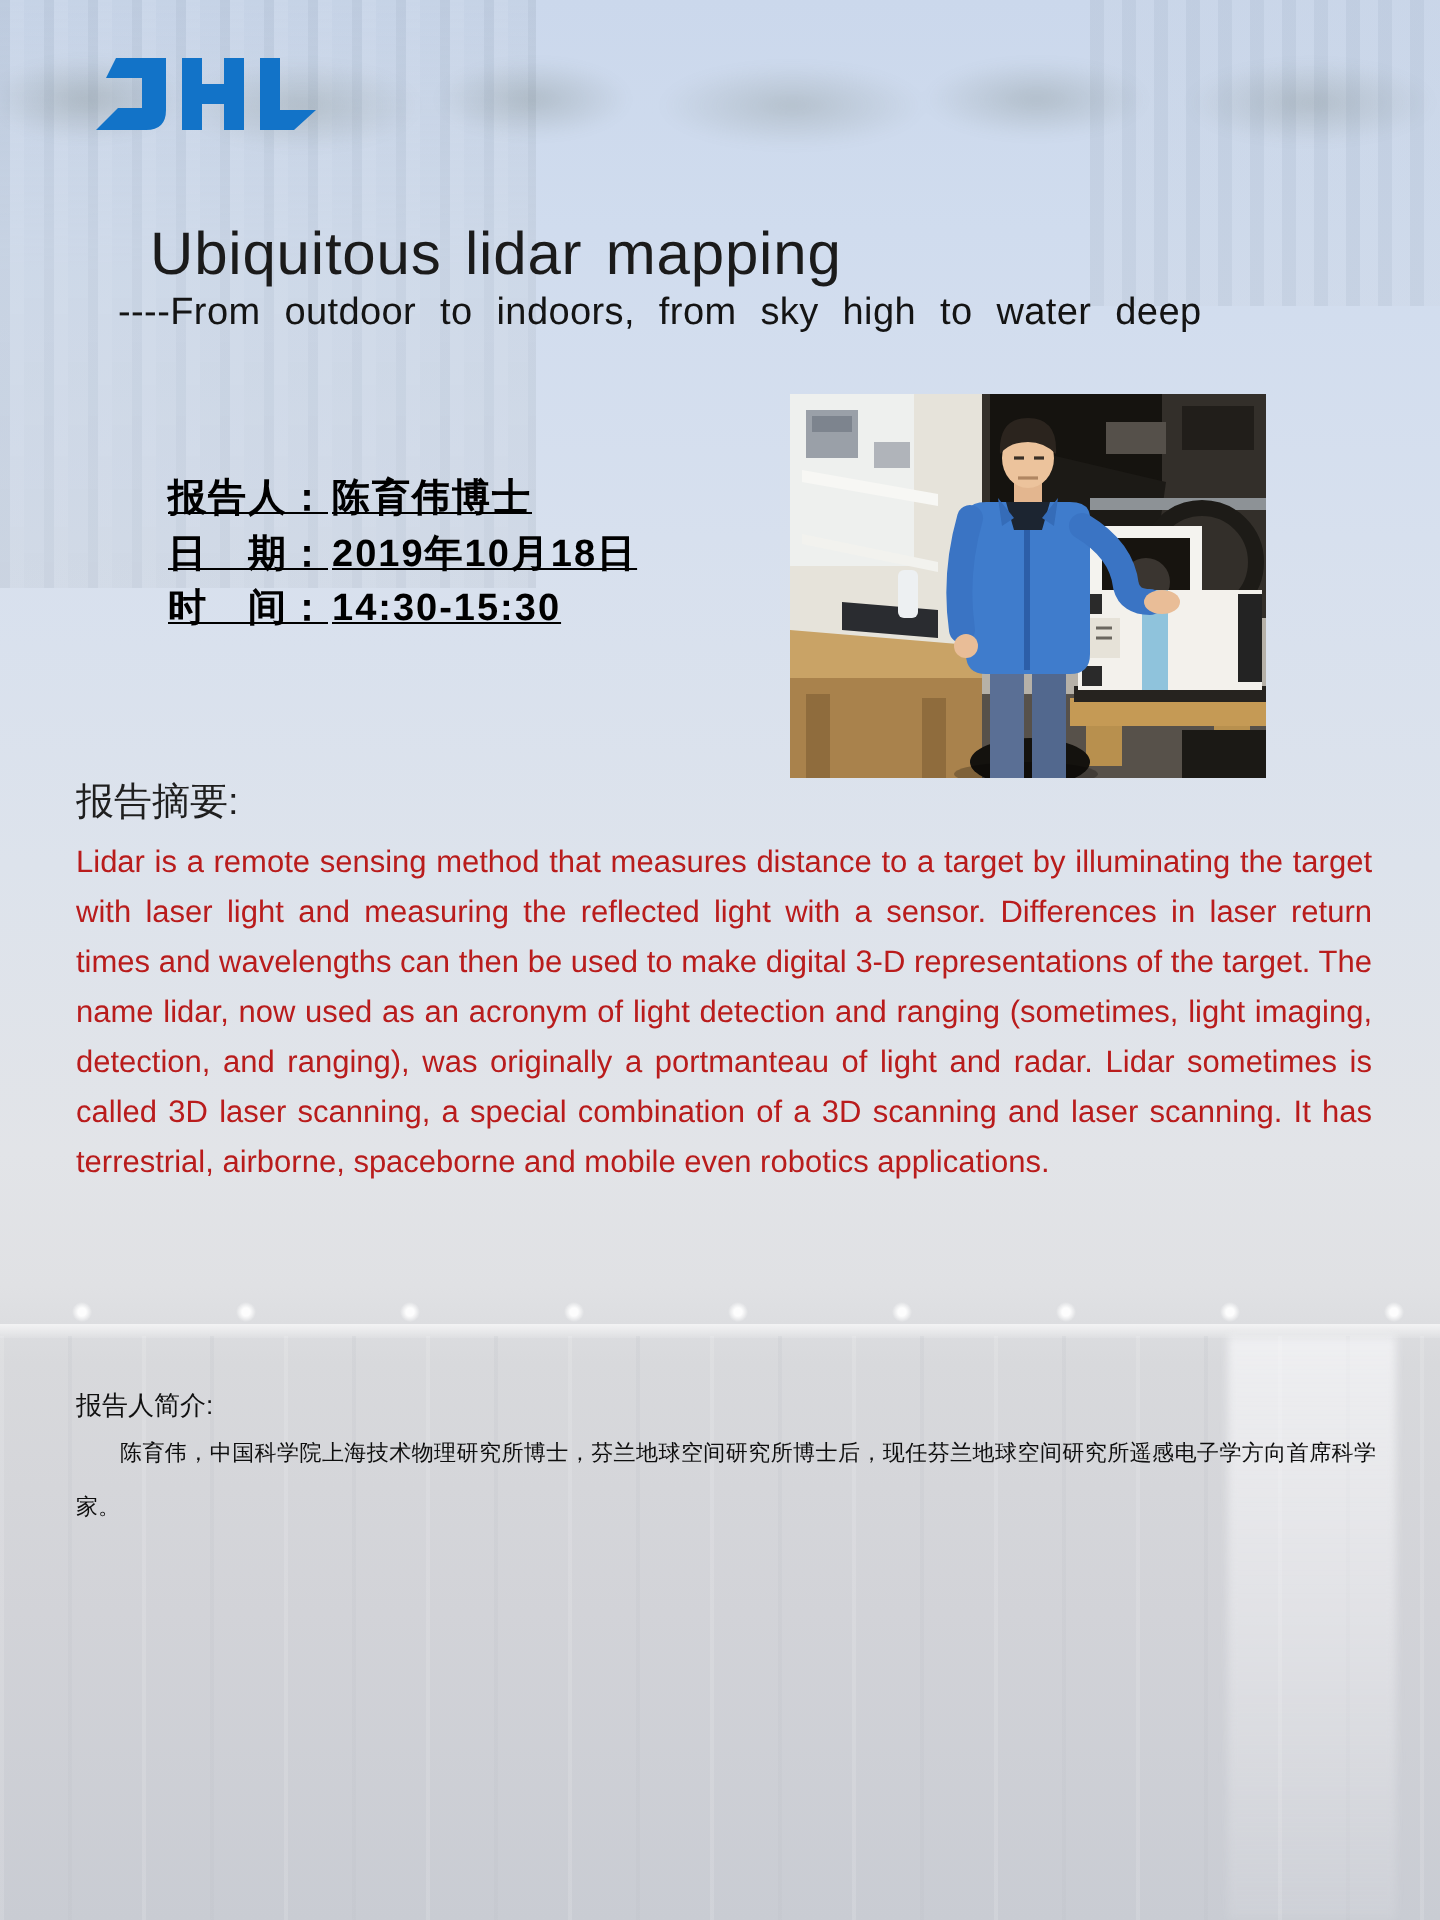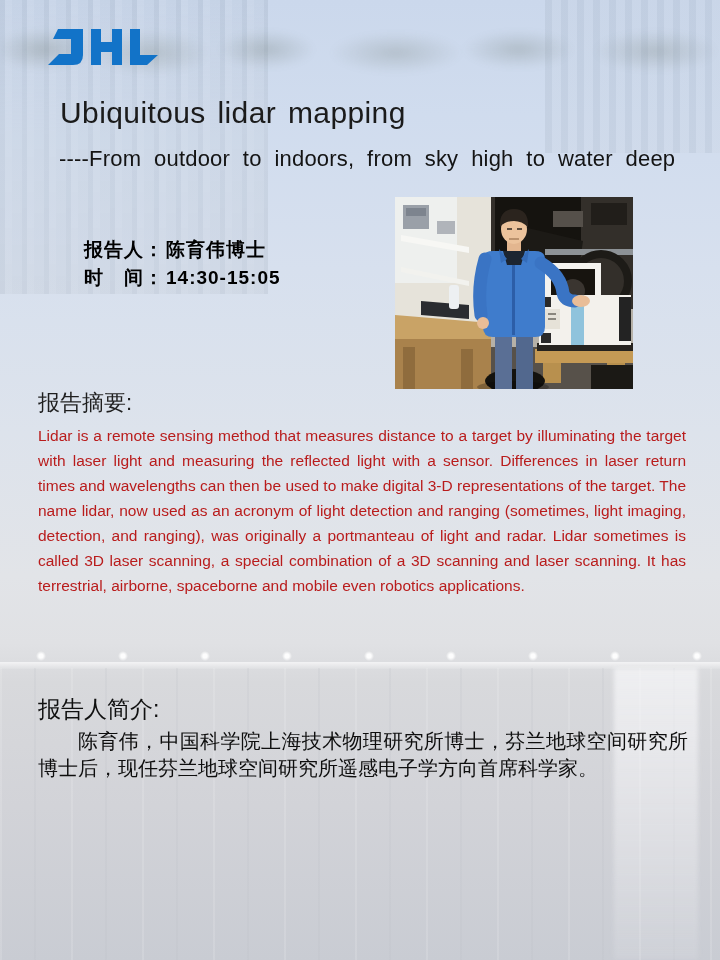--- a/index.html
+++ b/index.html
@@ -43,44 +43,44 @@
     background:repeating-linear-gradient(90deg,
       rgba(255,255,255,.20) 0 2px, rgba(0,0,0,0) 2px 34px,
       rgba(186,189,196,.28) 34px 36px, rgba(0,0,0,0) 36px 71px);
     opacity:.65; }
   .bg-water-glow { position:absolute; left:614px; top:668px; width:84px; height:292px;
     background:linear-gradient(180deg, rgba(250,250,252,.65), rgba(238,239,243,.15));
     filter:blur(2px); }
 
   
   .logo { position:absolute; left:46px; top:27px; width:114px; height:42px; }
-  .title { position:absolute; left:59px; top:95px; margin:1px;
+  .title { position:absolute; left:59px; top:95px; margin:16px;
     font-size:30px; font-weight:400; color:#1b1b1b; letter-spacing:.4px; word-spacing:3px; }
   .subtitle { position:absolute; left:59px; top:146px;
-    font-size:22px; color:#141414; word-spacing:6.5px; letter-spacing:.2px; }
+    font-size:19px; color:#141414; word-spacing:6.5px; letter-spacing:.2px; }
 
   
   .info { position:absolute; left:84px; top:236px; font-size:19px; line-height:27.5px;
-    font-weight:700; color:#000; letter-spacing:1px; }
+    font-weight:700; color:#000; letter-spacing:1px;text-decoration:underline; }
   .info-row { white-space:nowrap; }
   .info-label { margin-right:2px; }
 
   
   .photo { position:absolute; left:395px; top:197px; width:238px; height:192px; overflow:hidden; }
   .photo svg { display:block; }
 
   
   .abstract { position:absolute; left:38px; width:648px; top:388px; }
-  .section-heading { margin:0 0 5px 0; font-size:22px; font-weight:400; color:#1f1f1f; }
+  .section-heading { margin:0 0 5px 0; font-size:19px; font-weight:400; color:#1f1f1f; }
   .abstract p { margin:0; font-size:15.5px; line-height:25px; text-align:justify; color:#b91c1c; }
 
   
   .bio { position:absolute; left:38px; width:650px; top:694px; }
-  .bio .section-heading { font-size:23px; color:#101010; margin-bottom:3px; }
-  .bio p { margin:0; font-size:20px; line-height:27px; text-align:justify; text-indent:2em; color:#0e0e0e; }
+  .bio .section-heading { font-size:13px; color:#101010; margin-bottom:3px; }
+  .bio p { margin:0; font-size:11px; line-height:27px; text-align:justify; text-indent:2em; color:#0e0e0e;font-family:Liberation Mono, monospace; }
 </style>
 </head>
 <body>
 
 <div class="poster">
 
   <div class="bg-base"></div>
   <div class="bg-building-left"></div>
   <div class="bg-building-right"></div>
   <div class="bg-trees"></div>
@@ -100,21 +100,24 @@
   </div>
 
   <h1 class="title">Ubiquitous lidar mapping</h1>
   <div class="subtitle">----From outdoor to indoors, from sky high to water deep</div>
 
   <div class="info">
     <div class="info-row">
       <span class="info-label">报告人：</span><span class="info-value">陈育伟博士</span>
     </div>
     <div class="info-row">
-      <span class="info-label">时　间：</span><span class="info-value">14:30-15:05</span>
+      <span class="info-label">日　期：</span><span class="info-value">2019年10月18日</span>
+    </div>
+    <div class="info-row">
+      <span class="info-label">时　间：</span><span class="info-value">14:30-15:30</span>
     </div>
   </div>
 
   <div class="photo">
     <svg width="238" height="192" viewBox="0 0 238 192" xmlns="http://www.w3.org/2000/svg">
       <rect x="0" y="0" width="238" height="192" fill="#b6b1a8"></rect>
 
       <rect x="0" y="0" width="96" height="152" fill="#e6e3da"></rect>
       <rect x="0" y="0" width="62" height="86" fill="#eef0ee"></rect>
       <polygon points="6,38 74,50 74,56 6,44" fill="#f7f7f4"></polygon>

